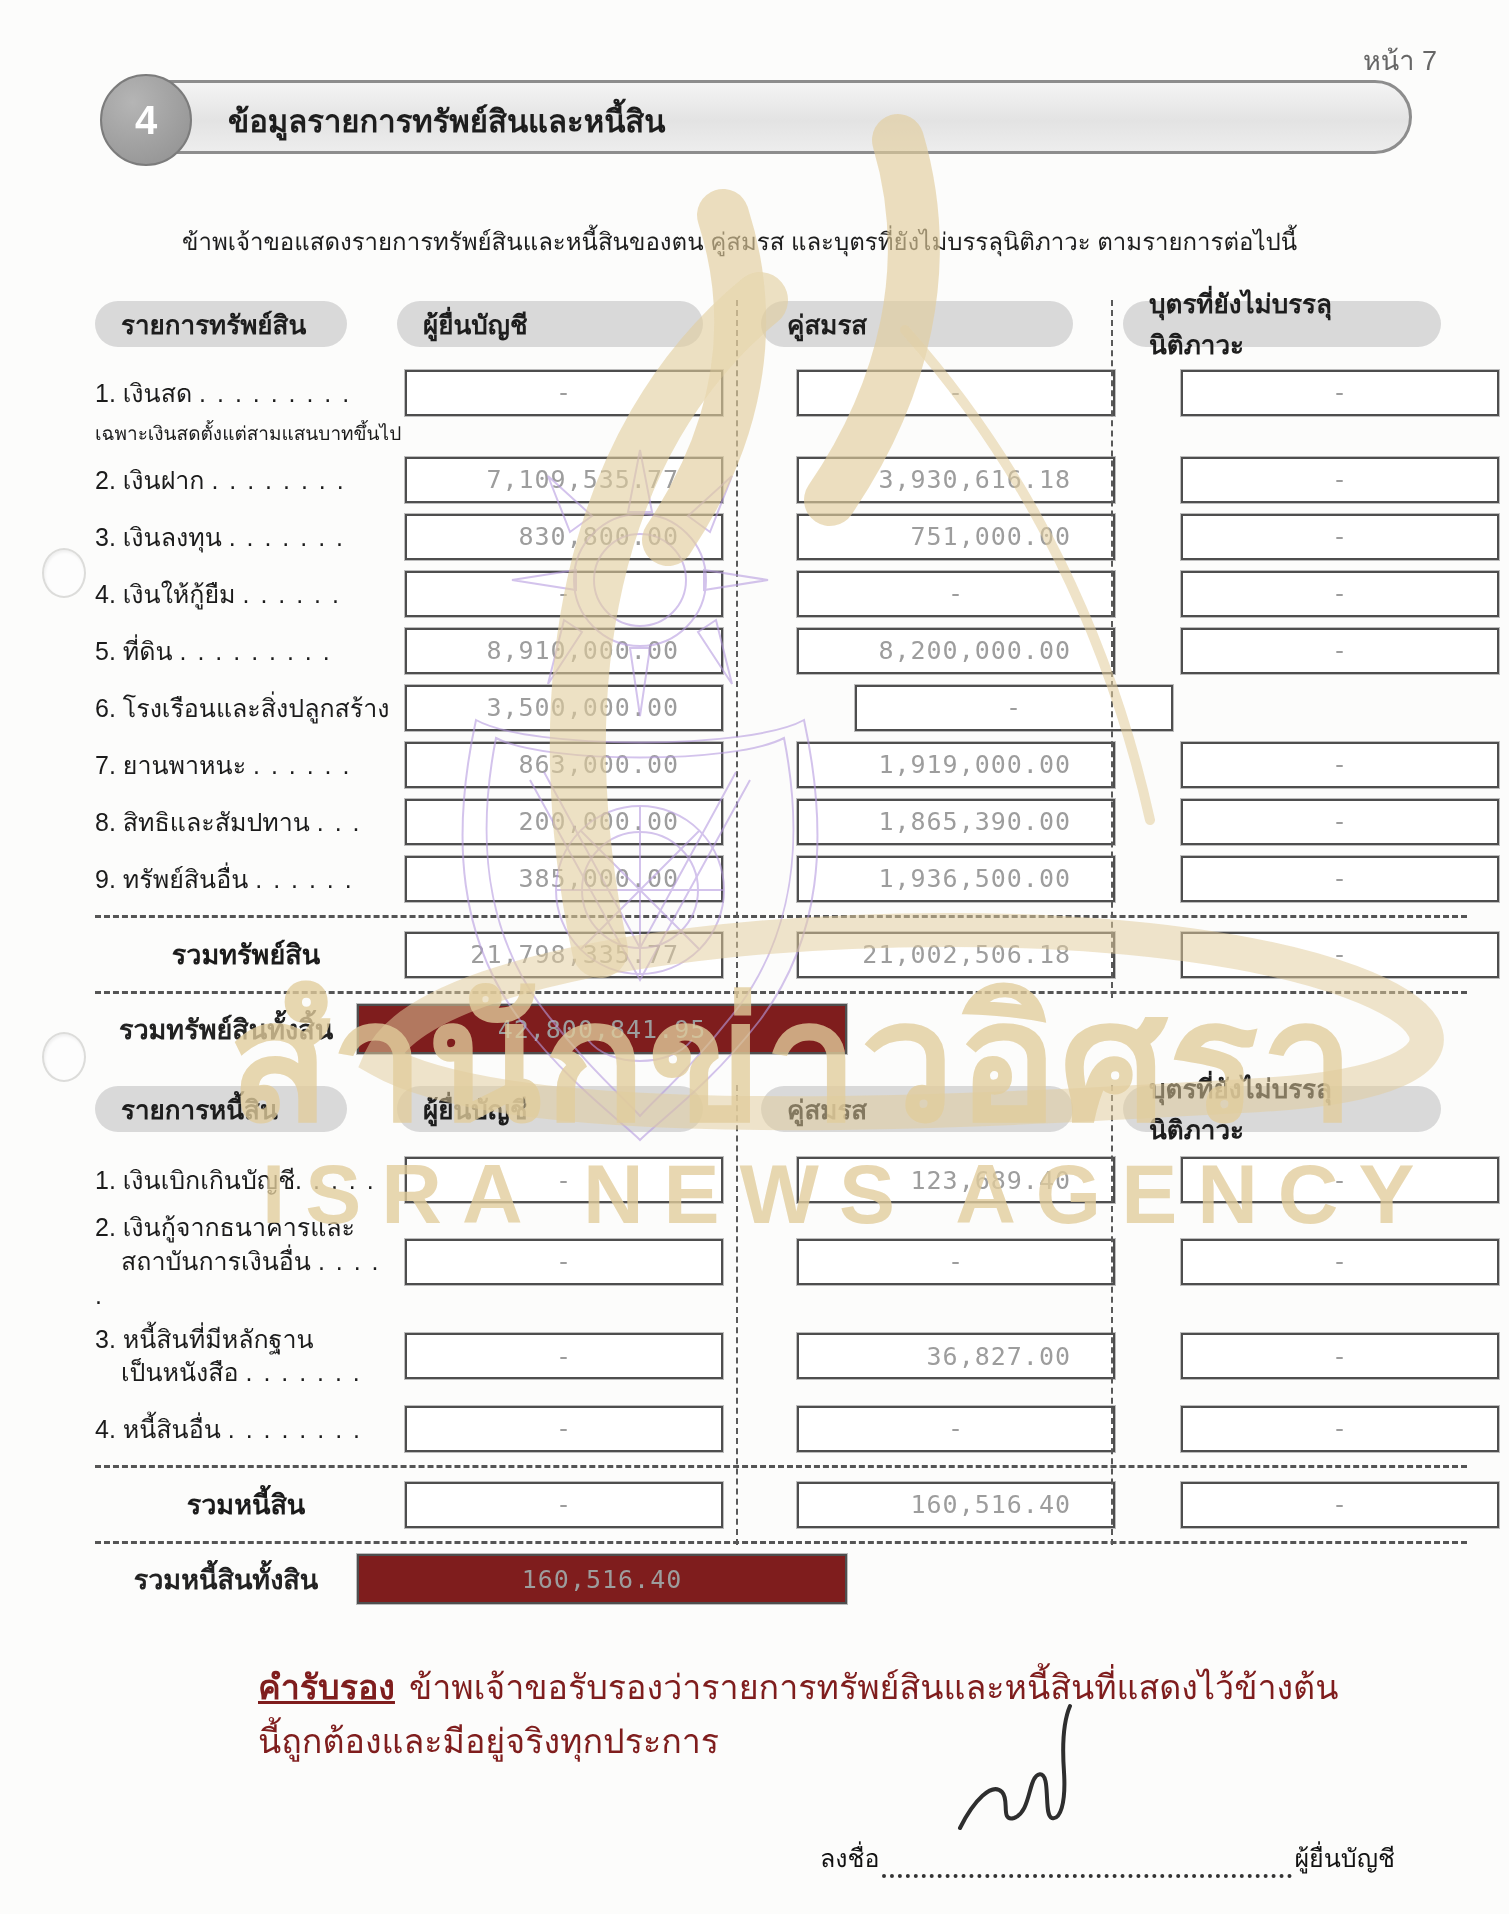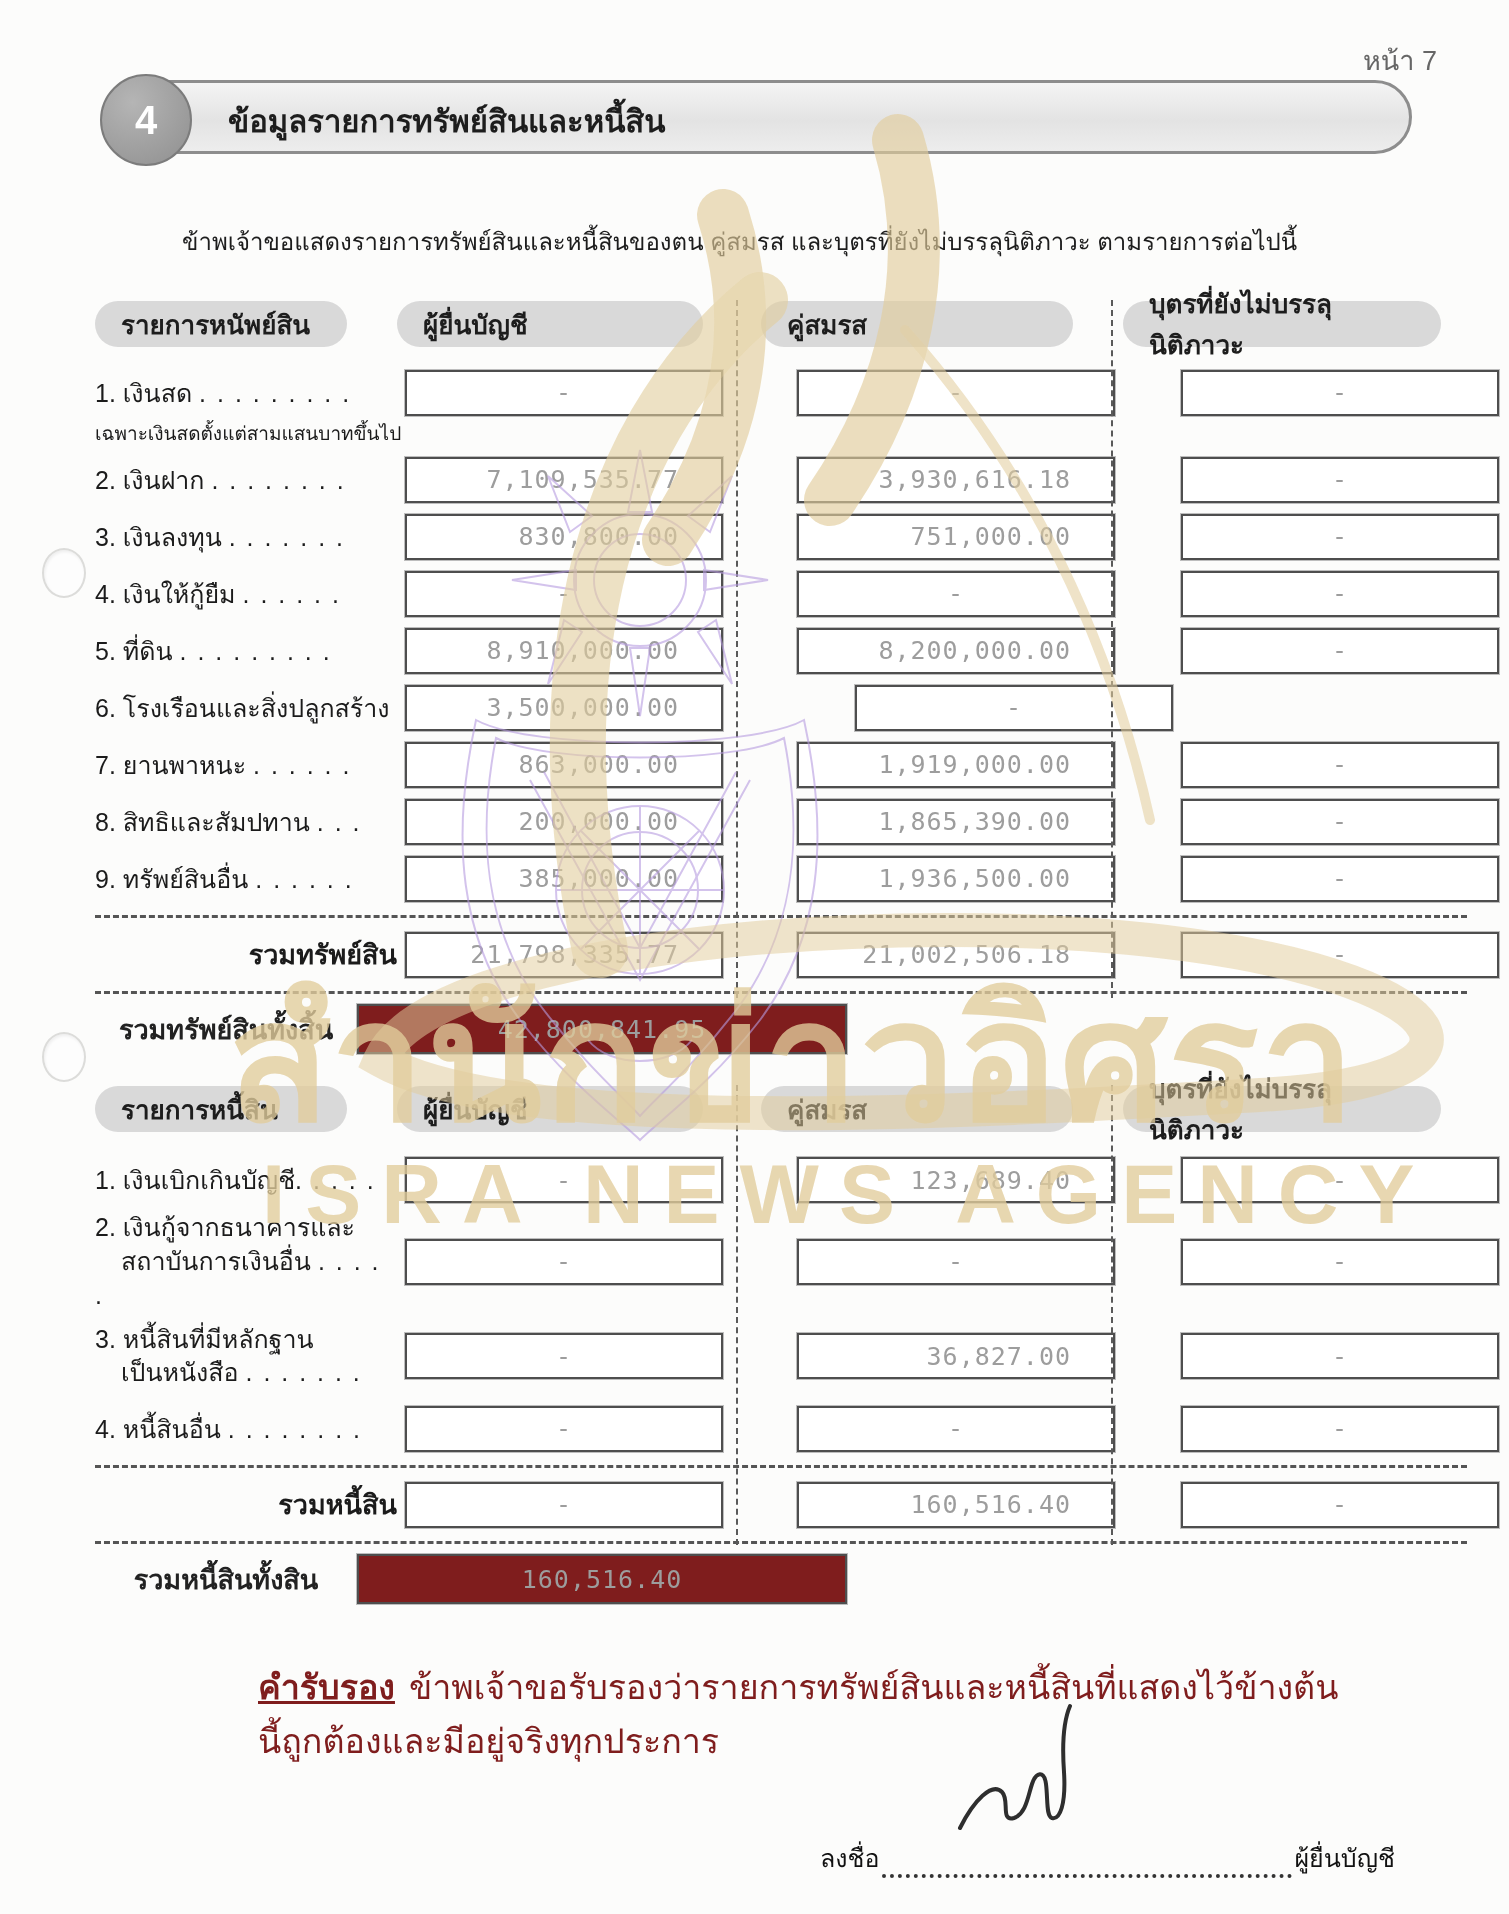--- a/index.html
+++ b/index.html
@@ -53,21 +53,21 @@
     padding:0 26px;font-size:26px;font-weight:bold;color:#1d1d1d;box-sizing:border-box;
   }
   .pill.p-item{width:252px;}
   .pill.p-a{width:306px;}
   .pill.p-b{width:312px;}
   .pill.p-c{width:318px;}
   .irow{min-height:57px;display:flex;align-items:center;gap:8px;}
   .irow.tall{min-height:88px;justify-content:space-between;}
   .lab2{line-height:1.35;}
   .hr-dash{border:none;border-top:3px dashed #555;margin:8px 0;width:100%;}
-  .total-label{font-weight:bold;font-size:27px;text-align:right;}
+  .total-label{font-weight:bold;font-size:27px;text-align:center;}
   .grandrow{min-height:54px;display:flex;align-items:center;}
   .grand-label{width:262px;flex:0 0 262px;font-weight:bold;font-size:27px;text-align:center;}
   .grand-box{flex:0 0 490px;width:490px;height:50px;border:2px solid #4e4e4e;background:#7f1d1d;
     box-shadow:0 0 0 1px #bdbdbd;display:flex;align-items:center;box-sizing:border-box;}
   .grand-box .value{text-align:center;padding-right:0;}
   .vline{position:absolute;border-left:2px dashed #5a5a5a;width:0;top:0;}
   .vl-1{left:641px;}
   .vl-2{left:1016px;}
   .assets .vline{height:698px;}
   .liabilities .vline{height:460px;}
@@ -116,21 +116,21 @@
   </div>
 
   <div class="intro">ข้าพเจ้าขอแสดงรายการทรัพย์สินและหนี้สินของตน  คู่สมรส  และบุตรที่ยังไม่บรรลุนิติภาวะ  ตามรายการต่อไปนี้</div>
 
   <div class="tbl assets">
     <div class="vline vl-1"></div>
     <div class="vline vl-2"></div>
 
     <div class="cols pillrow">
       <div class="lab">
-          <span class="pill p-item">รายการหนัพย์สิน</span>
+          <span class="pill p-item">รายการทรัพย์สิน</span>
         </div>
       <div class="pill p-a">ผู้ยื่นบัญชี</div>
       <div class="gapA"></div>
       <div class="pill p-b">คู่สมรส</div>
       <div class="gapB"></div>
       <div class="pill p-c">บุตรที่ยังไม่บรรลุนิติภาวะ</div>
     </div>
 
     <div class="irow">
       <div class="lab"><span>1. เงินสด</span> <span class="dots">. . . . . . . . .</span></div>

